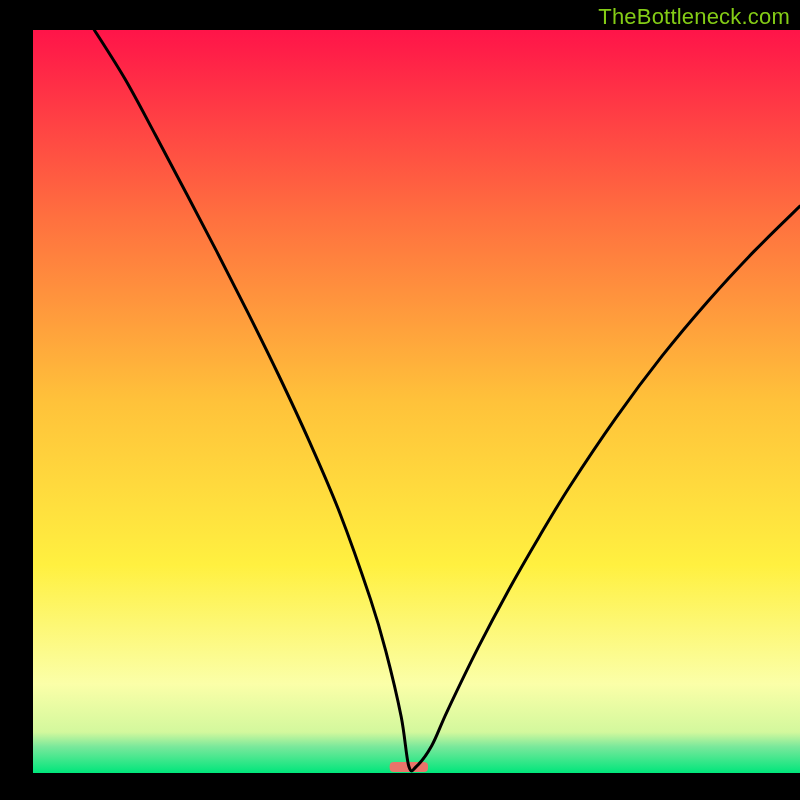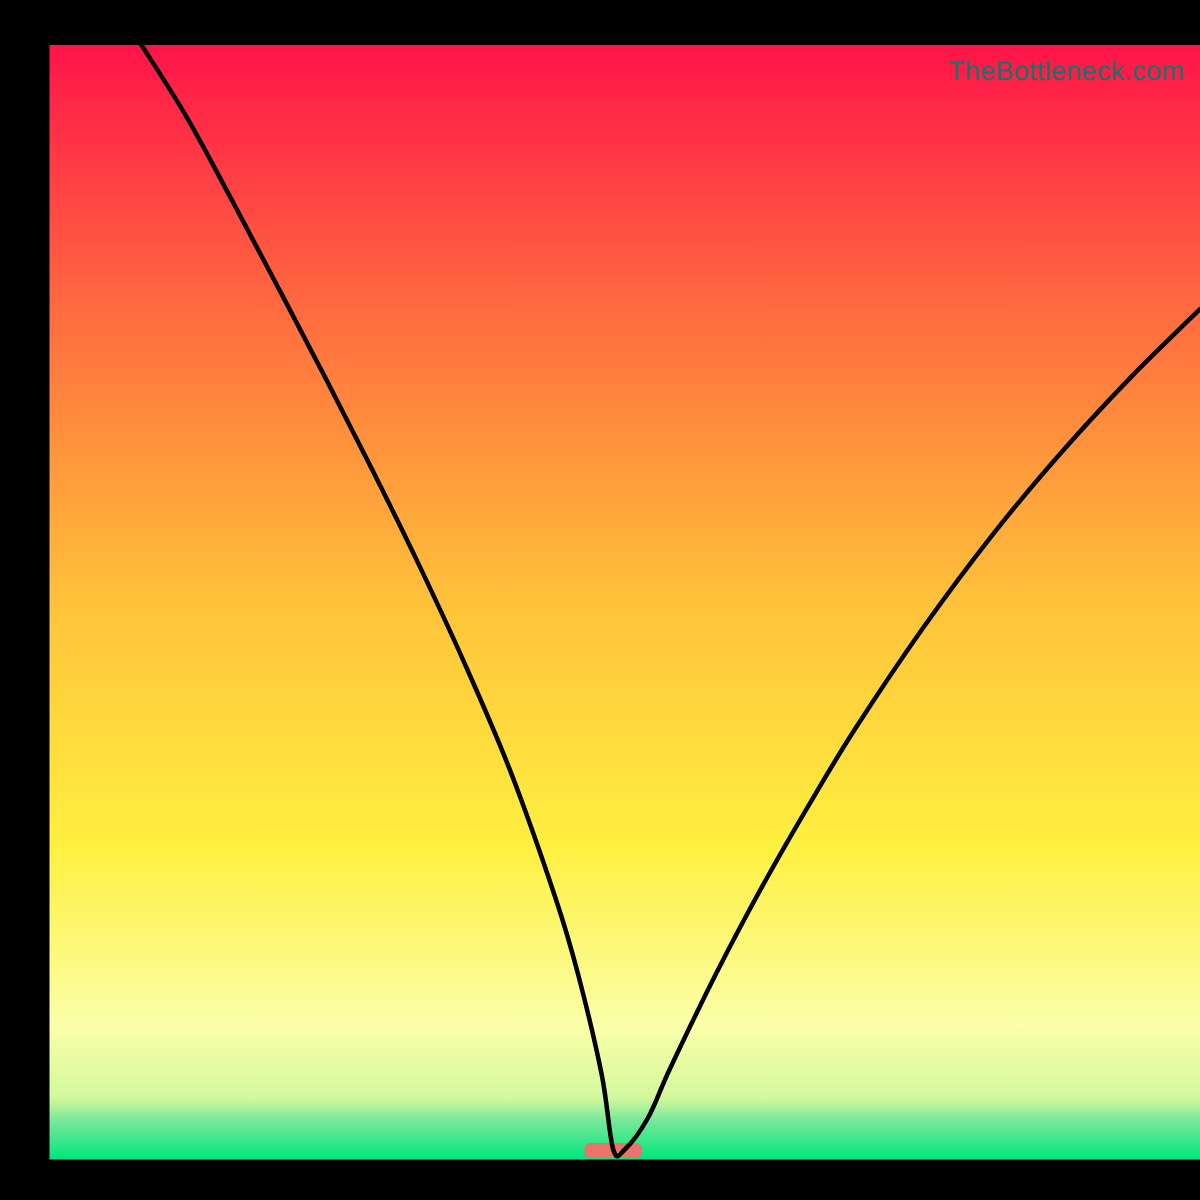--- a/index.html
+++ b/index.html
@@ -14,26 +14,25 @@
   .frame {
     position: relative;
     width: 800px;
     height: 800px;
     background: #000;
   }
   .watermark {
     position: absolute;
     top: 4px;
     right: 10px;
-    color: #0f766e;
-    font-size: 18px;
+    color: #84cc16;
+    font-size: 22px;
     font-weight: 500;
     letter-spacing: 0.2px;
     z-index: 5;
-    margin-top: 33px;
   }
   svg {
     position: absolute;
     top: 0;
     left: 0;
   }
 </style>
 </head>
 <body>
 <div class="frame">

